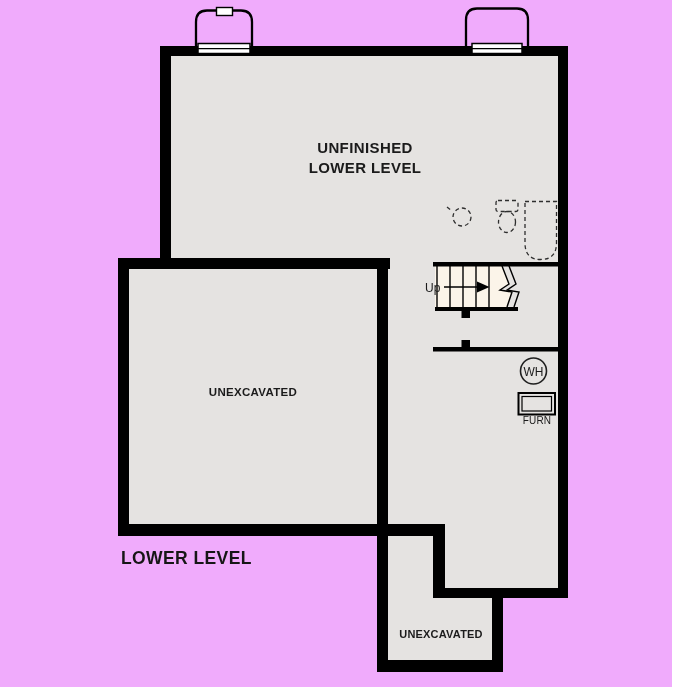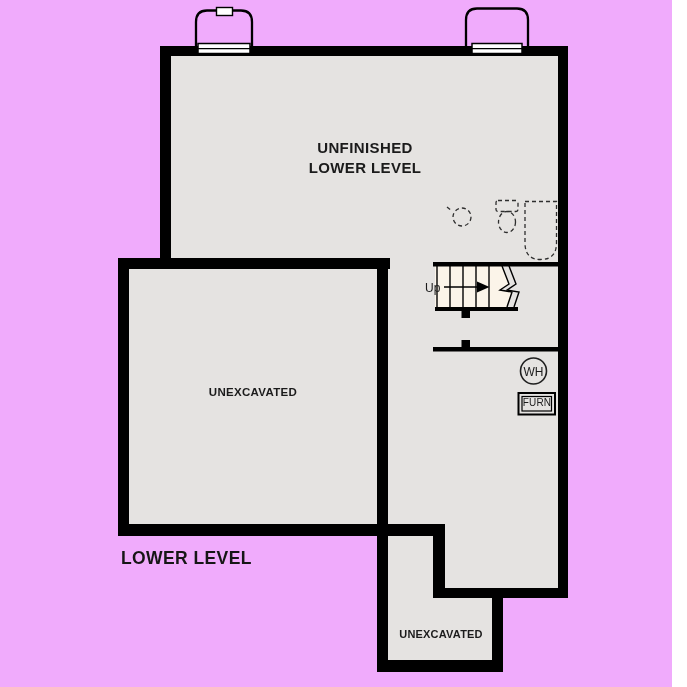--- a/index.html
+++ b/index.html
@@ -103,19 +103,19 @@
   <div class="label lbl-center lbl-room" style="left:265px;top:138px;width:200px">UNFINISHED
 LOWER LEVEL</div>
 
   <div class="label lbl-center lbl-unexc" style="left:180px;top:386px;width:146px">UNEXCAVATED</div>
 
 
   <div class="label lbl-up" style="left:425px;top:281px">Up</div>
 
   <div class="label lbl-center lbl-wh" style="left:520px;top:365px;width:27px">WH</div>
 
-  <div class="label lbl-center lbl-furn" style="left:518px;top:397px;width:38px">FURN</div>
+  <div class="label lbl-center lbl-furn" style="left:518px;top:415px;width:38px">FURN</div>
 
   <div class="label lbl-title" style="left:121px;top:548px">LOWER LEVEL</div>
 
   <div class="label lbl-center lbl-unexc-sm" style="left:391px;top:628px;width:100px">UNEXCAVATED</div>
 
 </div>
 
 </body></html>

